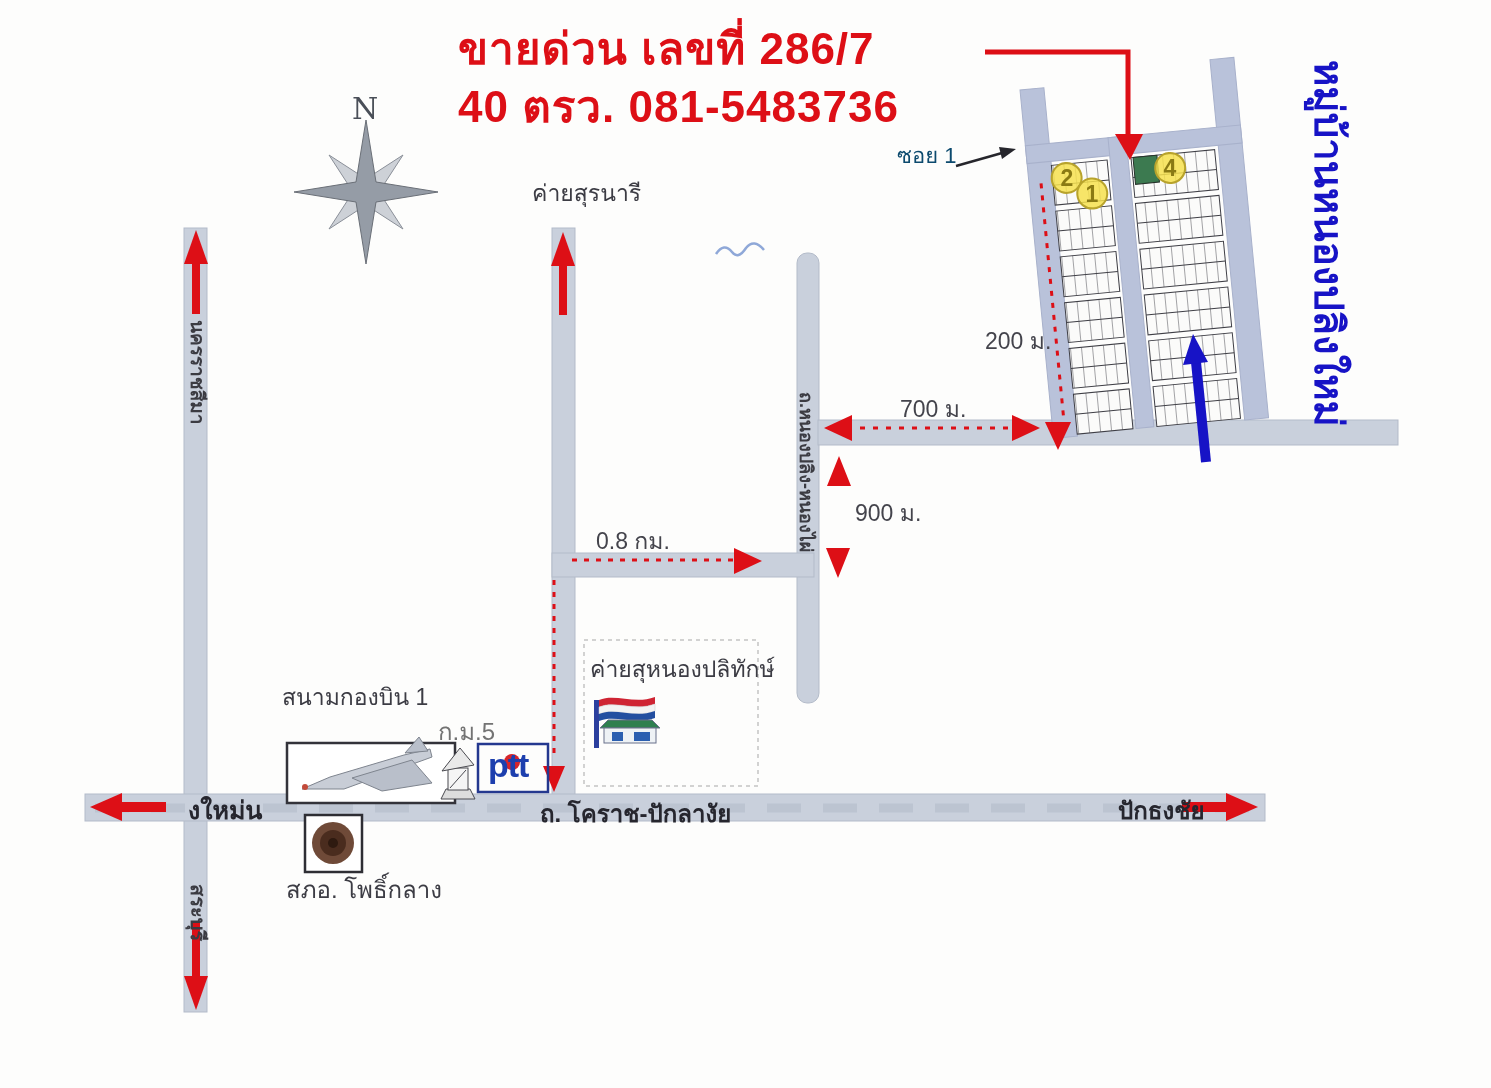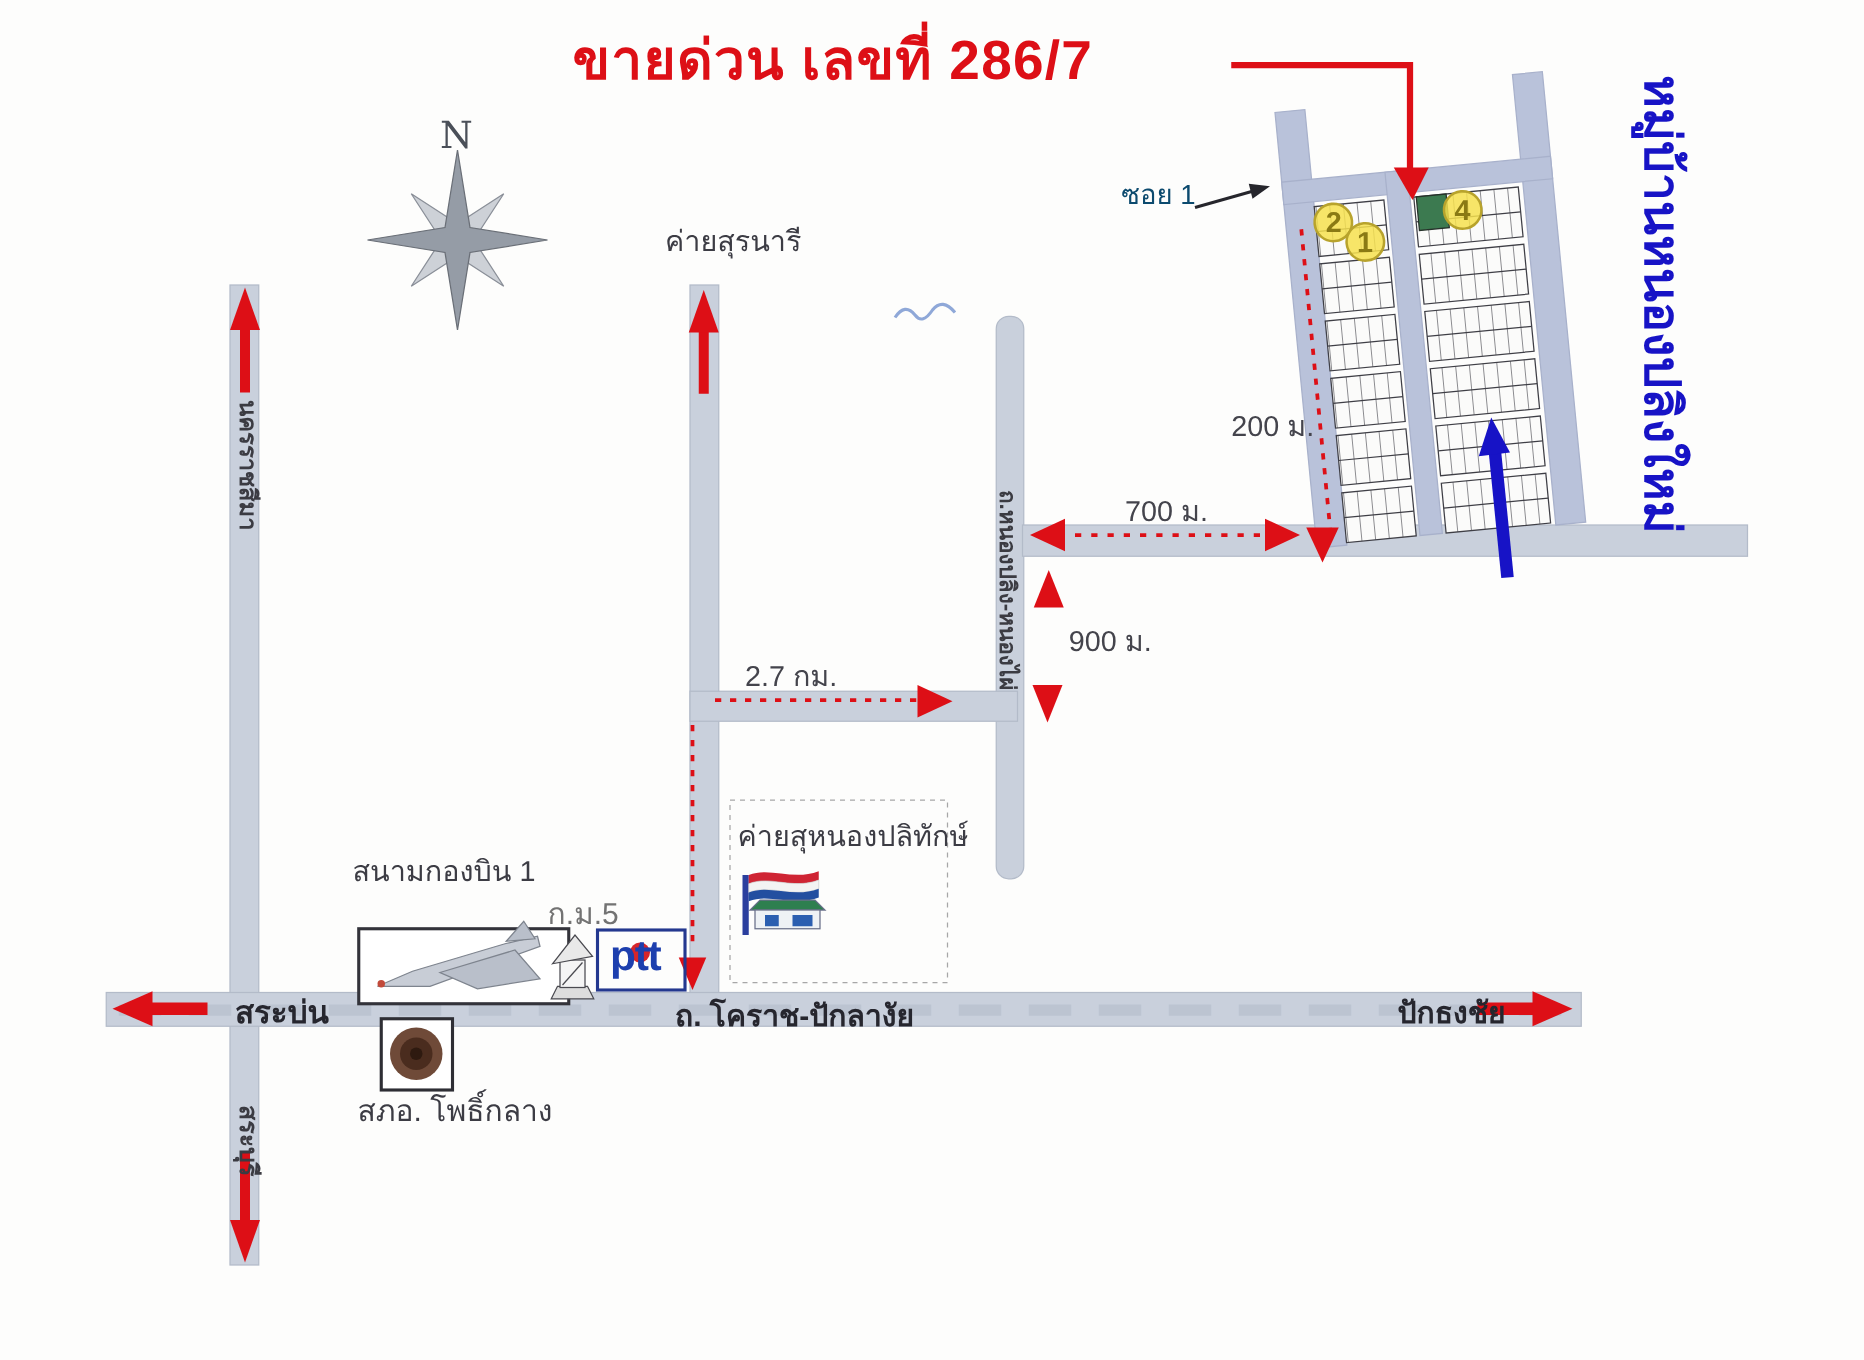--- a/index.html
+++ b/index.html
@@ -166,46 +166,47 @@
 
   <g>
     <rect x="305" y="815" width="57" height="57" fill="#ffffff" stroke="#2e2e34" stroke-width="2.5"></rect>
     <circle cx="333" cy="843" r="21" fill="#6f4a38"></circle>
     <circle cx="333" cy="843" r="13" fill="#4a2c1e"></circle>
     <circle cx="333" cy="843" r="5" fill="#2e1a10"></circle>
   </g>
 </svg>
 
 <div class="lbl headline" style="left:458px;top:24px;">ขายด่วน เลขที่ 286/7</div>
+<div class="lbl headline" style="left:458px;top:82px;">40 ตรว. 081-5483736</div>
 
 <div class="lbl" style="left:352px;top:92px;font-size:30px;color:#4a4f58;font-family:'DejaVu Serif',serif;">N</div>
 
 <div class="lbl" style="left:532px;top:180px;font-size:23px;">ค่ายสุรนารี</div>
 
 <div class="lbl" style="left:897px;top:143px;font-size:22px;color:#0c4a6e;">ซอย 1</div>
 
 <div class="lbl vert blue-big" style="left:1306px;top:60px;font-size:40px;">หมู่บ้านหนองปลิงใหม่</div>
 
 <div class="lbl dist" style="left:985px;top:292px;margin-top:36px;">200 ม.</div>
 <div class="lbl dist" style="left:900px;top:396px;">700 ม.</div>
 <div class="lbl dist" style="left:855px;top:500px;">900 ม.</div>
-<div class="lbl dist" style="left:596px;top:528px;">2.7 กม.</div>
+<div class="lbl dist" style="left:596px;top:528px;">0.8 กม.</div>
 
 
 <div class="lbl vert" style="left:795px;top:392px;font-size:18px;font-weight:700;color:#3b3b42;">ถ.หนองปลิง-หนองไผ่</div>
 
 <div class="lbl vert" style="left:186px;top:320px;font-size:19px;font-weight:700;color:#3b3b42;">นครราชสีมา</div>
 <div class="lbl vert" style="left:186px;top:884px;font-size:20px;font-weight:700;color:#3b3b42;">สระบุรี</div>
 
 <div class="lbl" style="left:590px;top:656px;font-size:23px;">ค่ายสุหนองปลิทักษ์</div>
 <div class="lbl" style="left:282px;top:684px;font-size:23px;">สนามกองบิน 1</div>
 <div class="lbl" style="left:438px;top:718px;font-size:24px;font-weight:400;color:#737373;">ก.ม.5</div>
 <div class="lbl" style="left:488px;top:746px;font-size:34px;font-weight:800;color:#1d3fae;letter-spacing:-1px;">ptt</div>
 
-<div class="lbl roadlbl" style="left:188px;top:796px;font-size:25px;">สระบ่น</div>
+<div class="lbl roadlbl" style="left:188px;top:796px;font-size:25px;">งใหม่น</div>
 <div class="lbl roadlbl" style="left:540px;top:800px;font-size:24px;">ถ. โคราช-ปักลางัย</div>
 <div class="lbl roadlbl" style="left:1118px;top:797px;font-size:24px;">ปักธงชัย</div>
 
 <div class="lbl" style="left:286px;top:876px;font-size:24px;">สภอ. โพธิ์กลาง</div>
 
 <div class="lbl plotnum ctr" style="left:1067px;top:178px;">2</div>
 <div class="lbl plotnum ctr" style="left:1092px;top:194px;">1</div>
 <div class="lbl plotnum ctr" style="left:1170px;top:168px;">4</div>
 
 </div>

